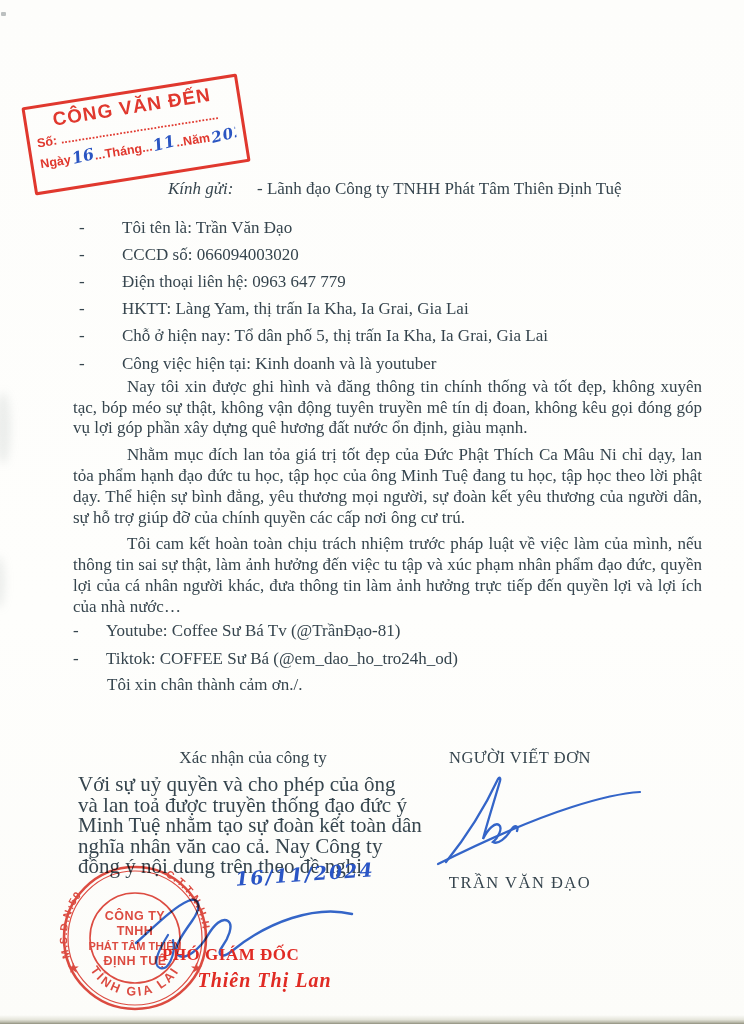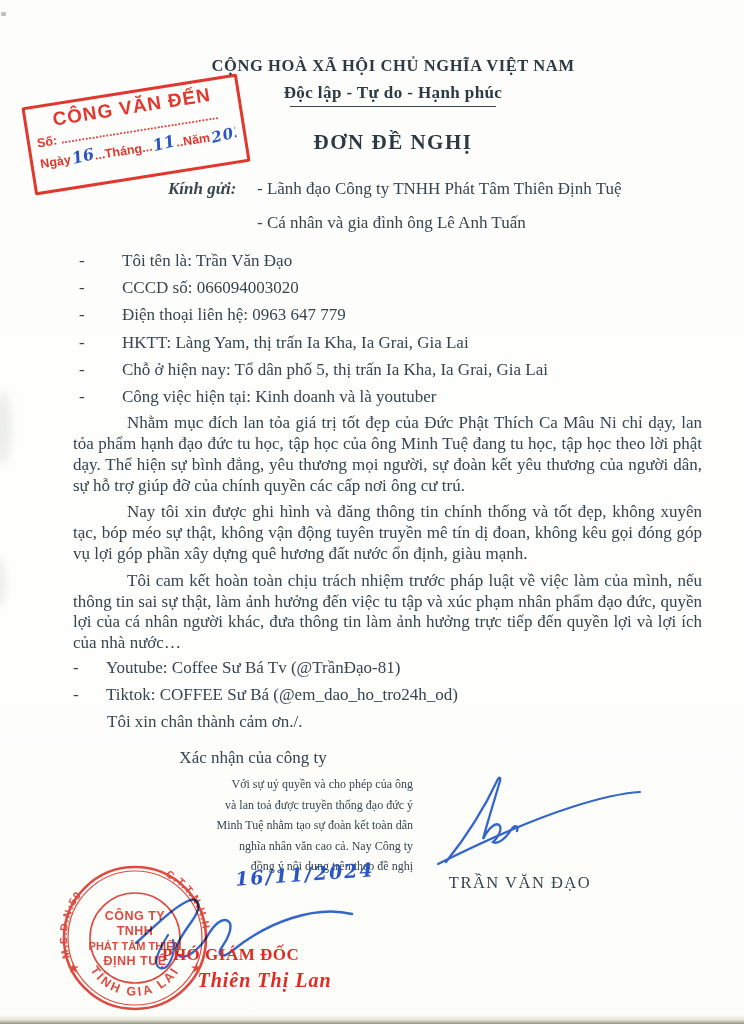--- a/index.html
+++ b/index.html
@@ -26,38 +26,38 @@
     font-family:"Liberation Sans", sans-serif;
   }
   .as-title { font-size:19px; font-weight:bold; letter-spacing:1px; text-align:center; }
   .as-line { font-size:12.5px; font-weight:bold; margin-top:3px; white-space:nowrap; overflow:hidden; }
   .hw { display:inline-block; font-family:"DejaVu Serif", serif; font-style:italic; font-weight:bold;
         color:#2a55c5; font-size:16px; transform:rotate(-5deg); margin:0 1px; }
   .hw-year { font-size:15px; letter-spacing:1px; }
   
   .content { position:absolute; top:172px; left:73px; width:629px; font-size:17px; }
   .kinh-gui { margin-left:95px; display:flex; }
-  .kg-label { font-weight:bold; font-style:italic; width:89px; flex:0 0 89px; line-height:33.5px; }
+  .kg-label { font-weight:normal; font-style:italic; width:89px; flex:0 0 89px; line-height:33.5px; }
   .kg-lines div { line-height:33.5px; }
   .info-list { margin-top:8px; }
   .info-row { display:flex; line-height:27.2px; }
   .info-row .dash { width:49px; flex:0 0 49px; padding-left:6px; box-sizing:border-box; }
   .para { text-align:justify; text-indent:54px; line-height:20.8px; margin:0; }
   .para + .para { margin-top:6px; }
   .para-first { margin-top:3px; }
   .channels-intro { margin-top:6px; margin-left:54px; line-height:21px; }
   .channel-row { display:flex; line-height:27.3px; }
   .channel-row:first-of-type { margin-top:5px; }
   .channel-row .dash { width:33px; flex:0 0 33px; }
   .closing { margin-top:2px; margin-left:34px; line-height:21px; }
   
   .sig-area { position:absolute; top:745px; left:0; right:0; height:279px; }
   .sig-left-heading { position:absolute; left:73px; top:3px; width:360px; text-align:center; font-size:17px; }
-  .sig-left-para { position:absolute; left:78px; top:29px; width:335px; text-align:right;
-                   font-size:12px; line-height:20.6px; }
+  .sig-left-para { position:absolute; left:78px; top:29px; width:335px; text-align:left;
+                   font-size:21px; line-height:20.6px; }
   .sig-left-para div { white-space:nowrap; }
   .hw-date { position:absolute; left:235px; top:118px; font-family:"DejaVu Serif", serif;
              font-style:italic; font-weight:bold; font-size:19px; color:#2a55c5;
              transform:rotate(-4deg); letter-spacing:2px; }
   .seal-svg { position:absolute; left:55px; top:117px; mix-blend-mode:multiply; opacity:.95; }
   .sig-svg { mix-blend-mode:multiply; }
   .director-sig { position:absolute; left:128px; top:138px; }
   .director-title { position:absolute; left:162px; top:200px; width:205px; 
                     color:#e02b24; font-weight:bold; font-size:17px; letter-spacing:.5px; }
   .director-name { position:absolute; left:162px; top:224px; width:205px; text-align:center;
@@ -78,40 +78,33 @@
 </style>
 </head>
 <body>
 
 <div class="page">
 
   <div class="speck"></div>
   <div class="smudge smudge-1"></div>
   <div class="smudge smudge-2"></div>
 
-  <div class="doc-header">
-    <div class="national-title">CỘNG HOÀ XÃ HỘI CHỦ NGHĨA VIỆT NAM</div>
-    <div class="motto">Độc lập - Tự do - Hạnh phúc</div>
-    <div class="motto-underline"></div>
-    <div class="doc-title">ĐƠN ĐỀ NGHỊ</div>
-  </div>
 
   <div class="arrival-stamp">
     <div class="as-title">CÔNG VĂN ĐẾN</div>
     <div class="as-line">Số: ..............................................</div>
     <div class="as-line"><span>Ngày</span><span class="hw">16</span><span>...Tháng...</span><span class="hw">11</span><span>..Năm</span><span class="hw hw-year">2024</span></div>
   </div>
 
   <div class="content">
 
     <div class="kinh-gui">
       <div class="kg-label">Kính gửi:</div>
       <div class="kg-lines">
         <div>- Lãnh đạo Công ty TNHH Phát Tâm Thiên Định Tuệ</div>
-        <div>- Cá nhân và gia đình ông Lê Anh Tuấn</div>
       </div>
     </div>
 
     <div class="info-list">
       <div class="info-row">
           <span class="dash">-</span>
           <span>Tôi tên là: Trần Văn Đạo</span>
         </div>
       <div class="info-row">
           <span class="dash">-</span>
@@ -128,22 +121,22 @@
       <div class="info-row">
           <span class="dash">-</span>
           <span>Chỗ ở hiện nay: Tổ dân phố 5, thị trấn Ia Kha, Ia Grai, Gia Lai</span>
         </div>
       <div class="info-row">
           <span class="dash">-</span>
           <span>Công việc hiện tại: Kinh doanh và là youtuber</span>
         </div>
     </div>
 
+    <p class="para">Nay tôi xin được ghi hình và đăng thông tin chính thống và tốt đẹp, không xuyên tạc, bóp méo sự thật, không vận động tuyên truyền mê tín dị đoan, không kêu gọi đóng góp vụ lợi góp phần xây dựng quê hương đất nước ổn định, giàu mạnh.</p>
     <p class="para para-first">Nhằm mục đích lan tỏa giá trị tốt đẹp của Đức Phật Thích Ca Mâu Ni chỉ dạy, lan tỏa phẩm hạnh đạo đức tu học, tập học của ông Minh Tuệ đang tu học, tập học theo lời phật dạy. Thể hiện sự bình đẳng, yêu thương mọi người, sự đoàn kết yêu thương của người dân, sự hỗ trợ giúp đỡ của chính quyền các cấp nơi ông cư trú.</p>
-    <p class="para">Nay tôi xin được ghi hình và đăng thông tin chính thống và tốt đẹp, không xuyên tạc, bóp méo sự thật, không vận động tuyên truyền mê tín dị đoan, không kêu gọi đóng góp vụ lợi góp phần xây dựng quê hương đất nước ổn định, giàu mạnh.</p>
     <p class="para">Tôi cam kết hoàn toàn chịu trách nhiệm trước pháp luật về việc làm của mình, nếu thông tin sai sự thật, làm ảnh hưởng đến việc tu tập và xúc phạm nhân phẩm đạo đức, quyền lợi của cá nhân người khác, đưa thông tin làm ảnh hưởng trực tiếp đến quyền lợi và lợi ích của nhà nước…</p>
 
     <div class="channel-row">
         <span class="dash">-</span>
         <span>Youtube: Coffee Sư Bá Tv (@TrầnĐạo-81)</span>
       </div>
     <div class="channel-row">
         <span class="dash">-</span>
         <span>Tiktok: COFFEE Sư Bá (@em_dao_ho_tro24h_od)</span>
       </div>
@@ -191,20 +184,21 @@
     </svg>
 
     <svg class="sig-svg director-sig" width="235" height="95" viewBox="0 0 235 95">
       <path d="M8,60 C28,42 46,24 60,18 C72,13 74,24 64,38 C54,52 44,66 50,72 C57,78 72,66 80,52 C86,42 94,34 100,38 C106,42 100,56 94,64 C88,72 94,76 104,68 C120,55 142,42 164,35 C186,28 208,27 224,31" fill="none" stroke="#3466cc" stroke-width="2.4" stroke-linecap="round"></path>
       <path d="M40,52 C30,68 24,82 32,85 C40,88 48,72 45,57" fill="none" stroke="#3466cc" stroke-width="2.2" stroke-linecap="round"></path>
     </svg>
 
     <div class="director-title">PHÓ GIÁM ĐỐC</div>
     <div class="director-name">Thiên Thị Lan</div>
 
+    <div class="sig-right-heading">NGƯỜI VIẾT ĐƠN</div>
 
     <svg class="sig-svg writer-sig" width="215" height="105" viewBox="0 0 215 105">
       <path d="M6,99 C40,82 90,58 140,42 C168,33 192,28 208,27" fill="none" stroke="#3466cc" stroke-width="2.2" stroke-linecap="round"></path>
       <path d="M14,97 C34,72 52,44 66,14 C67,12 69,12 68,16 C61,40 54,62 51,74 C56,64 63,57 67,60 C71,63 66,73 61,77 C66,80 74,73 79,65 C83,59 87,61 85,66" fill="none" stroke="#3466cc" stroke-width="2.3" stroke-linecap="round"></path>
     </svg>
 
     <div class="writer-name">TRẦN VĂN ĐẠO</div>
   </div>
 
   <div class="scan-edge"></div>

